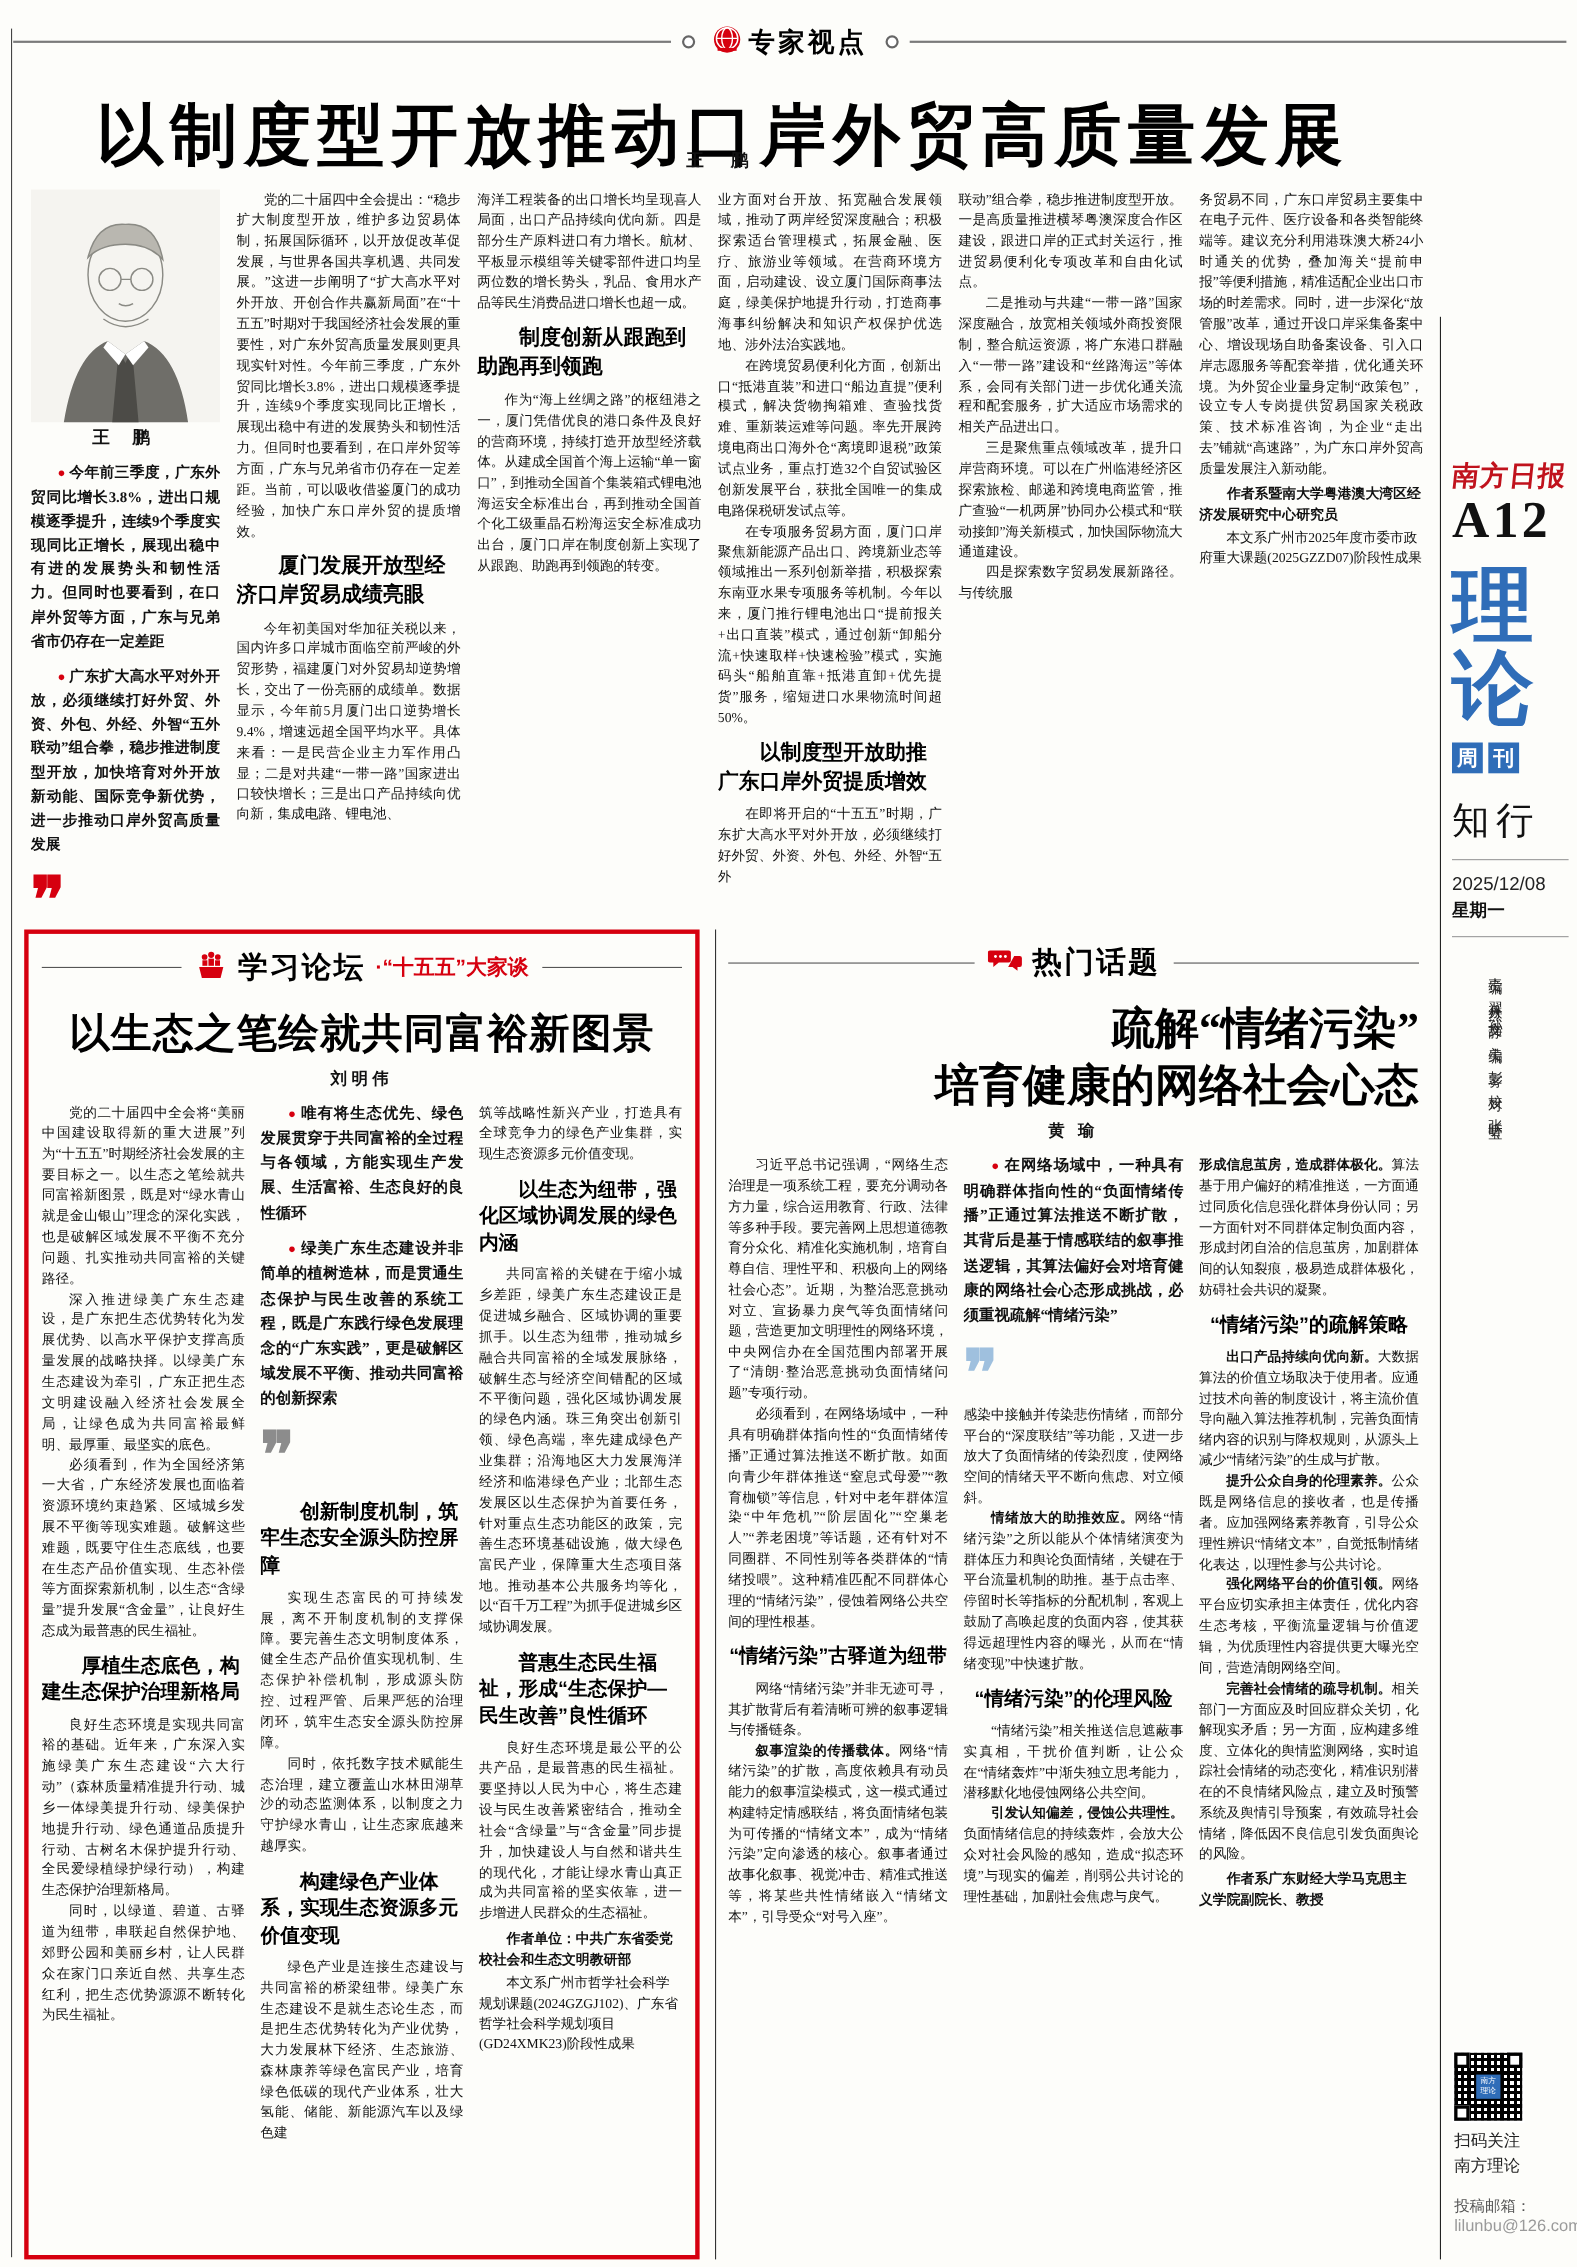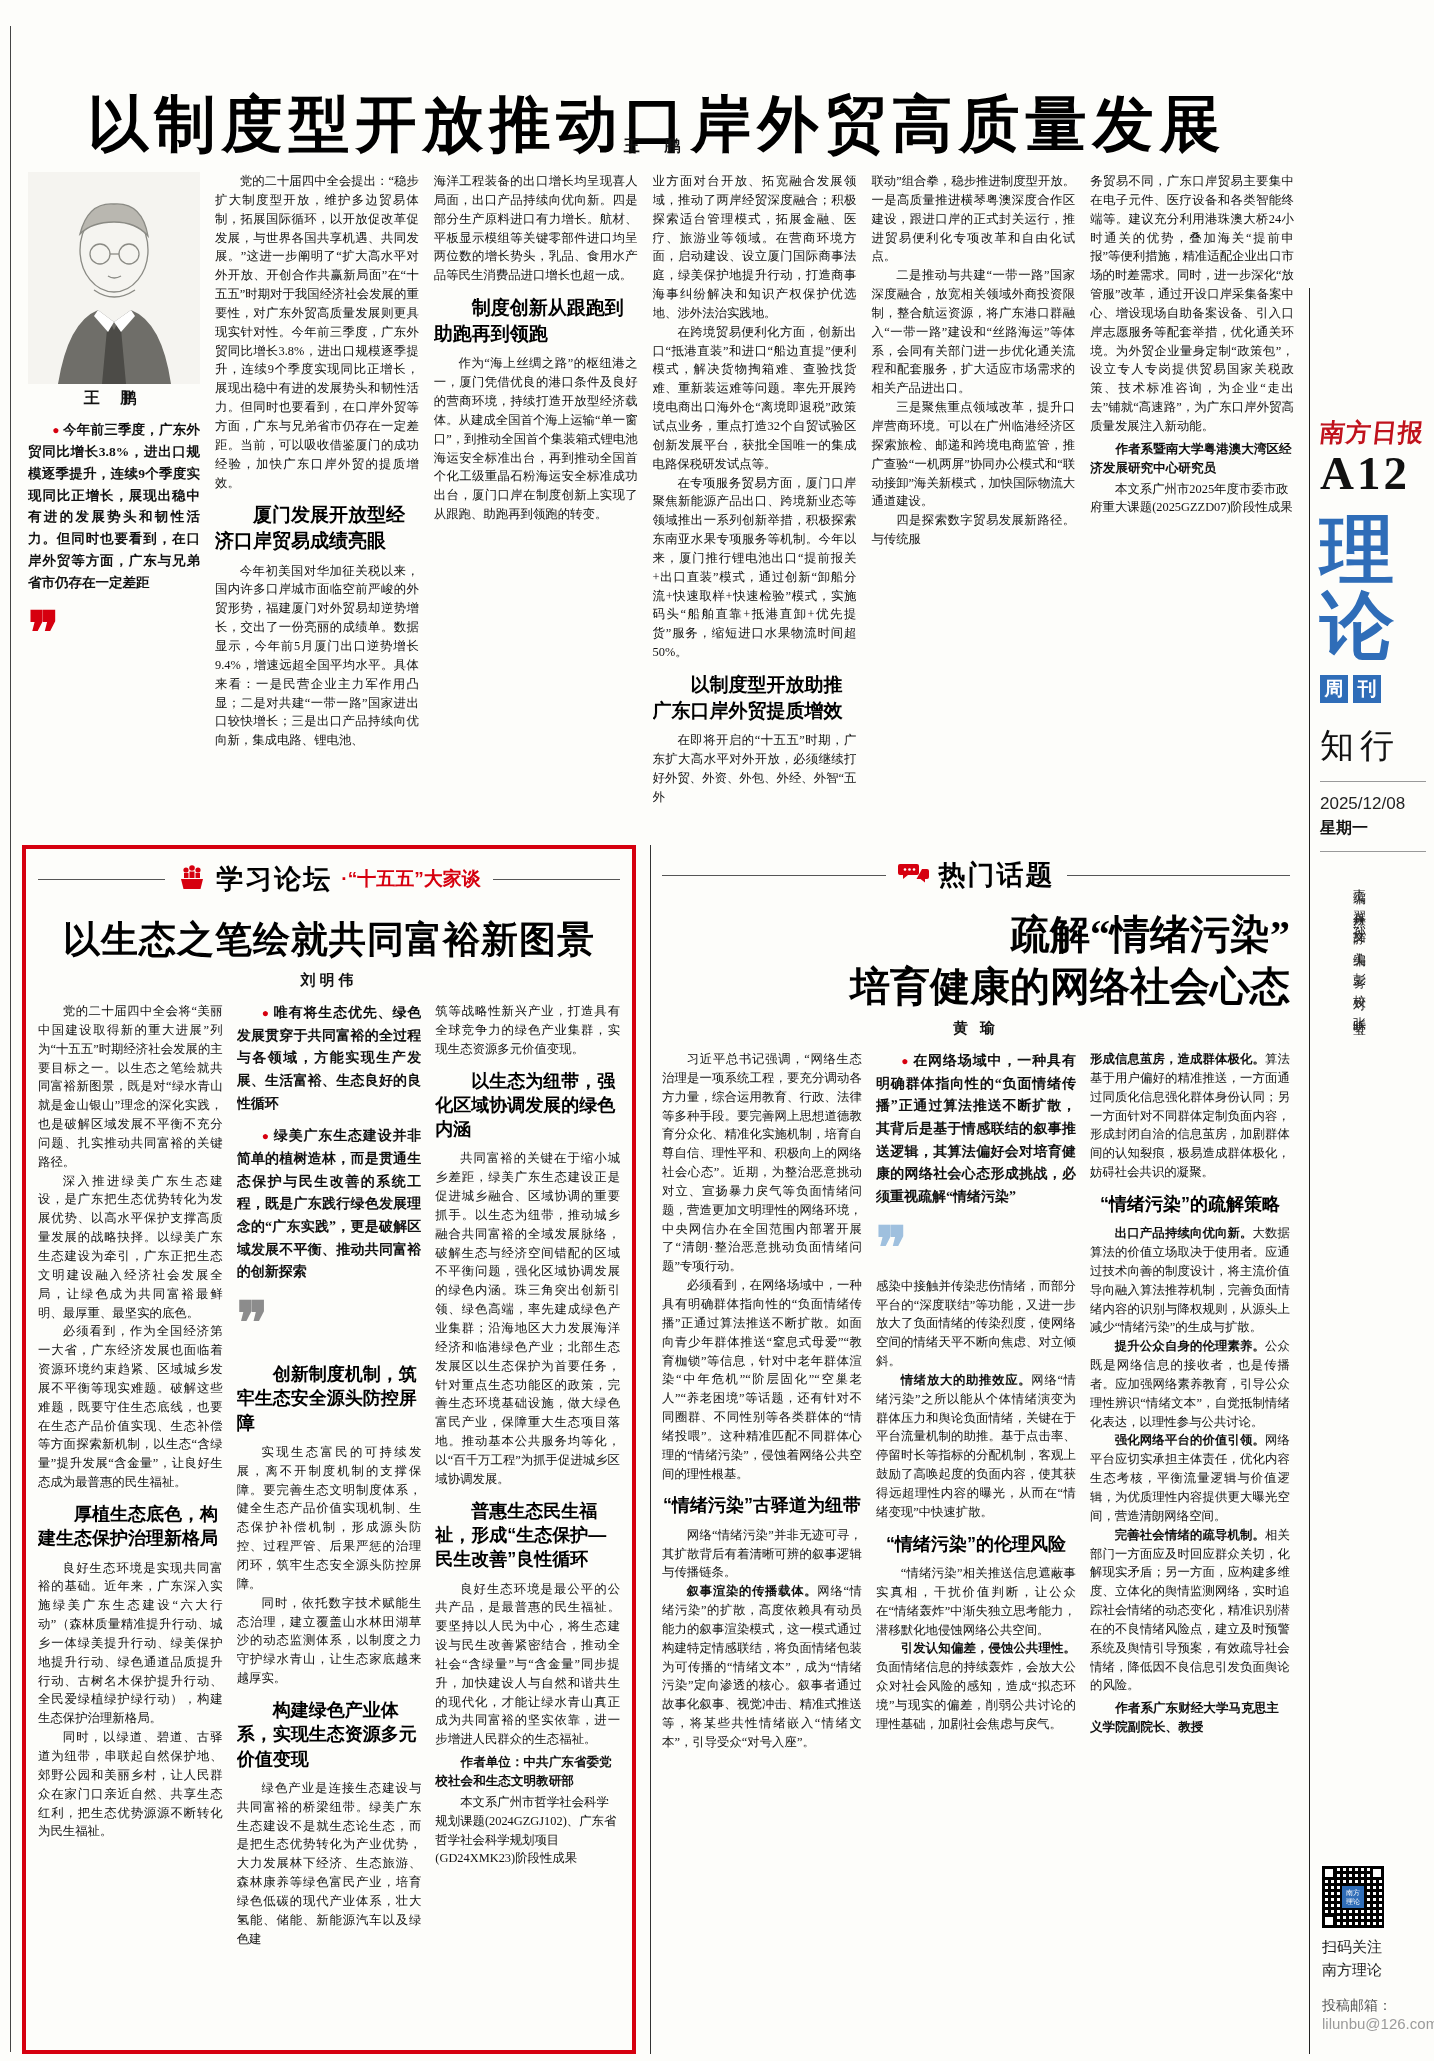--- a/index.html
+++ b/index.html
@@ -92,20 +92,38 @@
 
   
   .icon{display:inline-block;vertical-align:middle;}
 </style>
 </head>
 <body>
 
 <div class="page">
   <div class="page-left-rule"></div>
 
+  <div class="top-rule-row">
+    <div class="rule"></div>
+    <div class="rule-dot"></div>
+    <div class="banner-badge">
+      <span class="icon">
+        <svg width="26" height="26" viewBox="0 0 24 24">
+            <circle cx="12" cy="12" r="11" fill="#d6000f"></circle>
+            <ellipse cx="12" cy="11" rx="4.5" ry="9" fill="none" stroke="#fff" stroke-width="1.2"></ellipse>
+            <ellipse cx="12" cy="11" rx="9" ry="9" fill="none" stroke="#fff" stroke-width="1.2"></ellipse>
+            <line x1="3" y1="11" x2="21" y2="11" stroke="#fff" stroke-width="1.2"></line>
+            <rect x="4" y="19" width="16" height="2.4" fill="#d6000f"></rect>
+          </svg>
+      </span>
+      <span class="txt">专家视点</span>
+    </div>
+    <div class="rule-dot"></div>
+    <div class="rule"></div>
+  </div>
 
   <h1 class="main-headline">以制度型开放推动口岸外贸高质量发展</h1>
   <div class="main-byline">王 鹏</div>
 
   <div class="lead-cols">
     <div class="col photo-col">
       <svg class="portrait" viewBox="0 0 172 212">
         <rect width="172" height="212" fill="#f5f4f0"></rect>
         <g stroke="#8a8a84" fill="none" stroke-width="1.3">
           <ellipse cx="86" cy="78" rx="34" ry="42"></ellipse>
@@ -121,20 +139,21 @@
           <path d="M80 146 L86 158 L92 146 L98 212 L74 212 Z" fill="#4c4b47"></path>
         </g>
         <g fill="#fff">
             <path d="M70 138 L86 150 L80 160 L66 144 Z"></path>
             <path d="M103 138 L86 150 L93 160 L107 144 Z"></path>
           </g>
       </svg>
       <div class="portrait-caption">王 鹏</div>
       <div>
           <p class="quote-p">今年前三季度，广东外贸同比增长3.8%，进出口规模逐季提升，连续9个季度实现同比正增长，展现出稳中有进的发展势头和韧性活力。但同时也要看到，在口岸外贸等方面，广东与兄弟省市仍存在一定差距</p>
+          <p class="quote-p">广东扩大高水平对外开放，必须继续打好外贸、外资、外包、外经、外智“五外联动”组合拳，稳步推进制度型开放，加快培育对外开放新动能、国际竞争新优势，进一步推动口岸外贸高质量发展</p>
           <p class="quote-mark">❞</p>
         </div>
     </div>
     <div class="col">
         <p class="body-p">党的二十届四中全会提出：“稳步扩大制度型开放，维护多边贸易体制，拓展国际循环，以开放促改革促发展，与世界各国共享机遇、共同发展。”这进一步阐明了“扩大高水平对外开放、开创合作共赢新局面”在“十五五”时期对于我国经济社会发展的重要性，对广东外贸高质量发展则更具现实针对性。今年前三季度，广东外贸同比增长3.8%，进出口规模逐季提升，连续9个季度实现同比正增长，展现出稳中有进的发展势头和韧性活力。但同时也要看到，在口岸外贸等方面，广东与兄弟省市仍存在一定差距。当前，可以吸收借鉴厦门的成功经验，加快广东口岸外贸的提质增效。</p>
         <h3 class="col-subhead">厦门发展开放型经济口岸贸易成绩亮眼</h3>
         <p class="body-p">今年初美国对华加征关税以来，国内许多口岸城市面临空前严峻的外贸形势，福建厦门对外贸易却逆势增长，交出了一份亮丽的成绩单。数据显示，今年前5月厦门出口逆势增长9.4%，增速远超全国平均水平。具体来看：一是民营企业主力军作用凸显；二是对共建“一带一路”国家进出口较快增长；三是出口产品持续向优向新，集成电路、锂电池、</p>
       </div>
     <div class="col">
         <p class="body-p noind">海洋工程装备的出口增长均呈现喜人局面，出口产品持续向优向新。四是部分生产原料进口有力增长。航材、平板显示模组等关键零部件进口均呈两位数的增长势头，乳品、食用水产品等民生消费品进口增长也超一成。</p>

